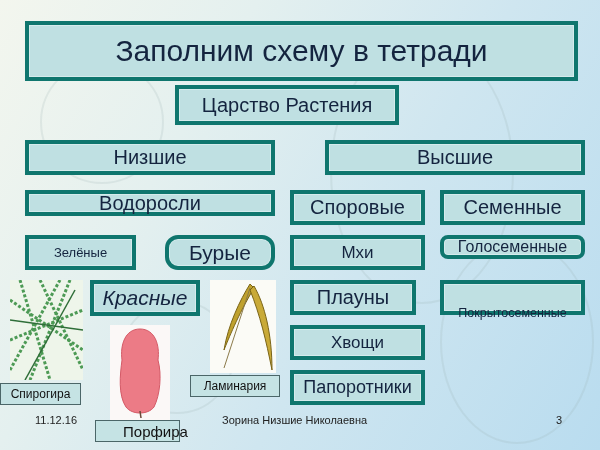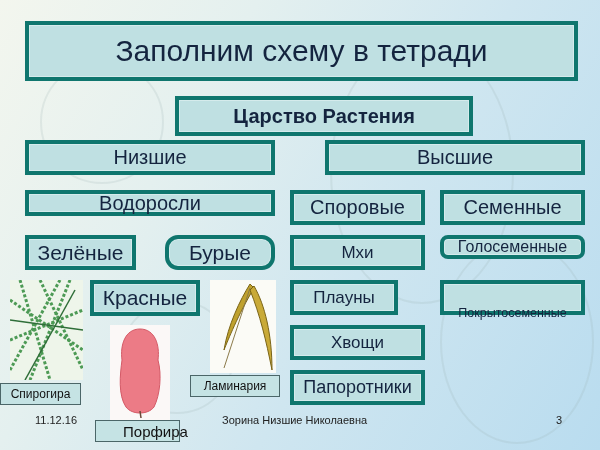--- a/index.html
+++ b/index.html
@@ -26,33 +26,33 @@
 </head>
 <body>
 
 <div class="bgdeco" style="left:330px;top:40px;width:180px;height:260px;"></div>
 <div class="bgdeco" style="left:440px;top:240px;width:150px;height:200px;"></div>
 <div class="bgdeco" style="left:40px;top:60px;width:120px;height:120px;"></div>
 <div class="bgdeco" style="left:120px;top:300px;width:110px;height:110px;"></div>
 
 <div class="box" style="left:25px;top:21px;width:553px;height:60px;font-size:30px;">Заполним схему в тетради</div>
 
-<div class="box" style="left:175px;top:96px;width:298px;height:40px;font-size:20px;font-weight:bold;">Царство Растения</div>
+<div class="box" style="left:175px;top:85px;width:224px;height:40px;font-size:20px;">Царство Растения</div>
 
 <div class="box" style="left:25px;top:140px;width:250px;height:35px;font-size:20px;">Низшие</div>
 <div class="box" style="left:325px;top:140px;width:260px;height:35px;font-size:20px;">Высшие</div>
 
 <div class="box" style="left:25px;top:190px;width:250px;height:26px;font-size:20px;">Водоросли</div>
-<div class="box" style="left:25px;top:235px;width:111px;height:35px;font-size:21px;">Зелёные</div>
+<div class="box" style="left:25px;top:235px;width:111px;height:35px;font-size:13px;">Зелёные</div>
 <div class="box" style="left:165px;top:235px;width:110px;height:35px;font-size:21px;border-radius:13px;">Бурые</div>
-<div class="box" style="left:90px;top:280px;width:110px;height:36px;font-size:21px;">Красные</div>
+<div class="box" style="left:90px;top:280px;width:110px;height:36px;font-size:21px;font-style:italic;">Красные</div>
 
 <div class="box" style="left:290px;top:190px;width:135px;height:35px;font-size:20px;">Споровые</div>
 <div class="box" style="left:290px;top:235px;width:135px;height:35px;font-size:17px;">Мхи</div>
-<div class="box" style="left:290px;top:280px;width:108px;height:35px;font-size:17px;">Плауны</div>
+<div class="box" style="left:290px;top:280px;width:126px;height:35px;font-size:20px;">Плауны</div>
 <div class="box" style="left:290px;top:325px;width:135px;height:35px;font-size:17px;">Хвощи</div>
 <div class="box" style="left:290px;top:370px;width:135px;height:35px;font-size:18px;">Папоротники</div>
 
 <div class="box" style="left:440px;top:190px;width:145px;height:35px;font-size:20px;">Семенные</div>
 <div class="box" style="left:440px;top:235px;width:145px;height:24px;font-size:16px;border-radius:8px;">Голосеменные</div>
 <div class="box" style="left:440px;top:280px;width:145px;height:35px;font-size:12.5px;align-items:flex-start;padding-top:22px;">Покрытосеменные</div>
 
 <div class="pic" style="left:10px;top:280px;width:73px;height:100px;background:#eef5ea;overflow:hidden;">
   <svg width="73" height="100" viewBox="0 0 73 100">
     <g stroke="#4d9a55" stroke-width="3" fill="none" stroke-dasharray="3 2">

